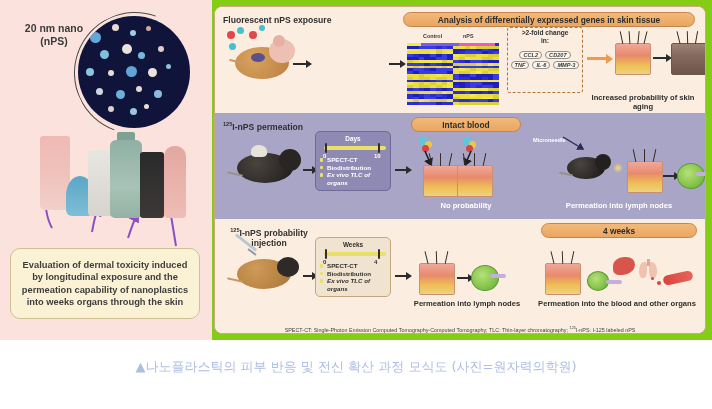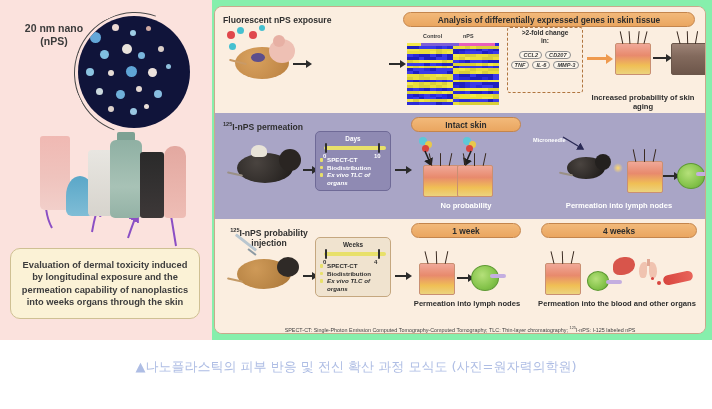--- a/index.html
+++ b/index.html
@@ -13,21 +13,21 @@
     font-family: "Liberation Sans", sans-serif;
     position: relative;
     overflow: hidden;
   }
 
   
   #figure {
     position: absolute;
     left: 0; top: 0;
     width: 712px; height: 340px;
-    background: #86efac;
+    background: #84cc16;
     overflow: hidden;
   }
 
   
   #left-panel {
     position: absolute;
     left: 0; top: 0;
     width: 212px; height: 340px;
     background: #fbe2dd;
   }
@@ -864,21 +864,21 @@
         </div>
         <ul class="tl-list">
           <li>SPECT-CT</li>
           <li>Biodistribution</li>
           <li><em>Ex vivo TLC of organs</em></li>
         </ul>
       </div>
 
       <div class="arrow-r" style="left:180px; top:56px; width:12px;"></div>
 
-      <div class="banner" style="left:196px; top:4px; width:110px;">Intact skin</div>
+      <div class="banner" style="left:196px; top:4px; width:110px;">Intact blood</div>
 
       <div style="position:absolute;left:204px;top:24px;width:16px;height:14px;">
         <div style="position:absolute;left:0;top:0;width:8px;height:8px;border-radius:50%;background:#5ec8d8;"></div>
         <div style="position:absolute;left:6px;top:4px;width:7px;height:7px;border-radius:50%;background:#e8c84a;"></div>
         <div style="position:absolute;left:3px;top:8px;width:7px;height:7px;border-radius:50%;background:#d8453f;"></div>
       </div>
       <div style="position:absolute;left:248px;top:24px;width:16px;height:14px;">
         <div style="position:absolute;left:0;top:0;width:8px;height:8px;border-radius:50%;background:#5ec8d8;"></div>
         <div style="position:absolute;left:6px;top:4px;width:7px;height:7px;border-radius:50%;background:#e8c84a;"></div>
         <div style="position:absolute;left:3px;top:8px;width:7px;height:7px;border-radius:50%;background:#d8453f;"></div>
@@ -967,21 +967,20 @@
         </div>
         <ul class="tl-list">
           <li>SPECT-CT</li>
           <li>Biodistribution</li>
           <li><em>Ex vivo TLC of organs</em></li>
         </ul>
       </div>
 
       <div class="arrow-r" style="left:180px; top:56px; width:12px;"></div>
 
-      <div class="banner" style="left:196px; top:4px; width:110px;">1 week</div>
       <div class="banner" style="left:326px; top:4px; width:156px;">4 weeks</div>
 
       <div class="skin normal" style="left:204px; top:44px;">
         <div class="hairs">
           <div class="hair" style="left:6px;transform:rotate(-14deg);"></div>
           <div class="hair" style="left:16px;transform:rotate(-2deg);"></div>
           <div class="hair" style="left:26px;transform:rotate(12deg);"></div>
         </div>
       </div>
       <div class="arrow-r" style="left:242px; top:58px; width:12px;"></div>

